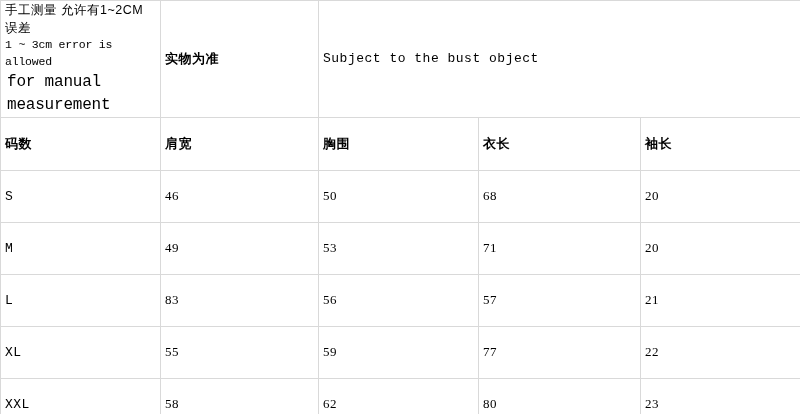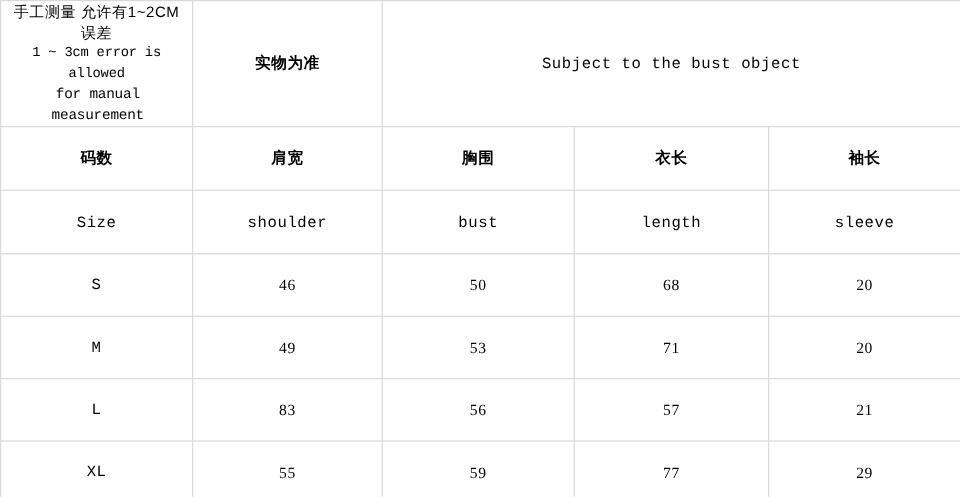--- a/index.html
+++ b/index.html
@@ -15,21 +15,21 @@
     overflow: hidden;
   }
   #size-table {
     width: 800px;
     height: 414px;
     border-collapse: collapse;
     table-layout: fixed;
   }
   #size-table td {
     border: 1px solid #d9d9d9;
-    text-align: center;
+    text-align: left;
     vertical-align: middle;
     font-size: 13px;
     letter-spacing: 0.5px;
     padding: 0 4px;
     margin-left: 36px;
   }
   
   col.c0 { width: 160px; }
   col.c1 { width: 158px; }
   col.c2 { width: 160px; }
@@ -55,21 +55,21 @@
   }
   .note-line2 {
     display: block;
     font-family: "Liberation Mono", monospace;
     font-size: 11.5px;
     letter-spacing: -0.2px;
   }
   .note-line3 {
     display: block;
     font-family: "Liberation Mono", monospace;
-    font-size: 12px;
+    font-size: 16px;
     letter-spacing: -0.2px;
     padding-left: 2px;
   }
   .cn {
     font-family: "Liberation Sans", sans-serif;
     font-size: 13px;
     letter-spacing: 1px;
     font-weight: bold;
   }
   .mono {
@@ -110,27 +110,20 @@
     </tr>
 
     <tr class="r-head">
       <td class="cn">码数</td>
       <td class="cn">肩宽</td>
       <td class="cn">胸围</td>
       <td class="cn">衣长</td>
       <td class="cn">袖长</td>
     </tr>
 
-    <tr class="r-sub">
-      <td class="mono">Size</td>
-      <td class="mono">shoulder</td>
-      <td class="mono">bust</td>
-      <td class="mono">length</td>
-      <td class="mono">sleeve</td>
-    </tr>
 
     <tr class="r-data">
       <td class="mono">S</td>
       <td class="num">46</td>
       <td class="num">50</td>
       <td class="num">68</td>
       <td class="num">20</td>
     </tr>
     <tr class="r-data">
       <td class="mono">M</td>
@@ -144,21 +137,21 @@
       <td class="num">83</td>
       <td class="num">56</td>
       <td class="num">57</td>
       <td class="num">21</td>
     </tr>
     <tr class="r-data">
       <td class="mono">XL</td>
       <td class="num">55</td>
       <td class="num">59</td>
       <td class="num">77</td>
-      <td class="num">29</td>
+      <td class="num">22</td>
     </tr>
     <tr class="r-data">
       <td class="mono">XXL</td>
       <td class="num">58</td>
       <td class="num">62</td>
       <td class="num">80</td>
       <td class="num">23</td>
     </tr>
   </tbody>
 </table>

